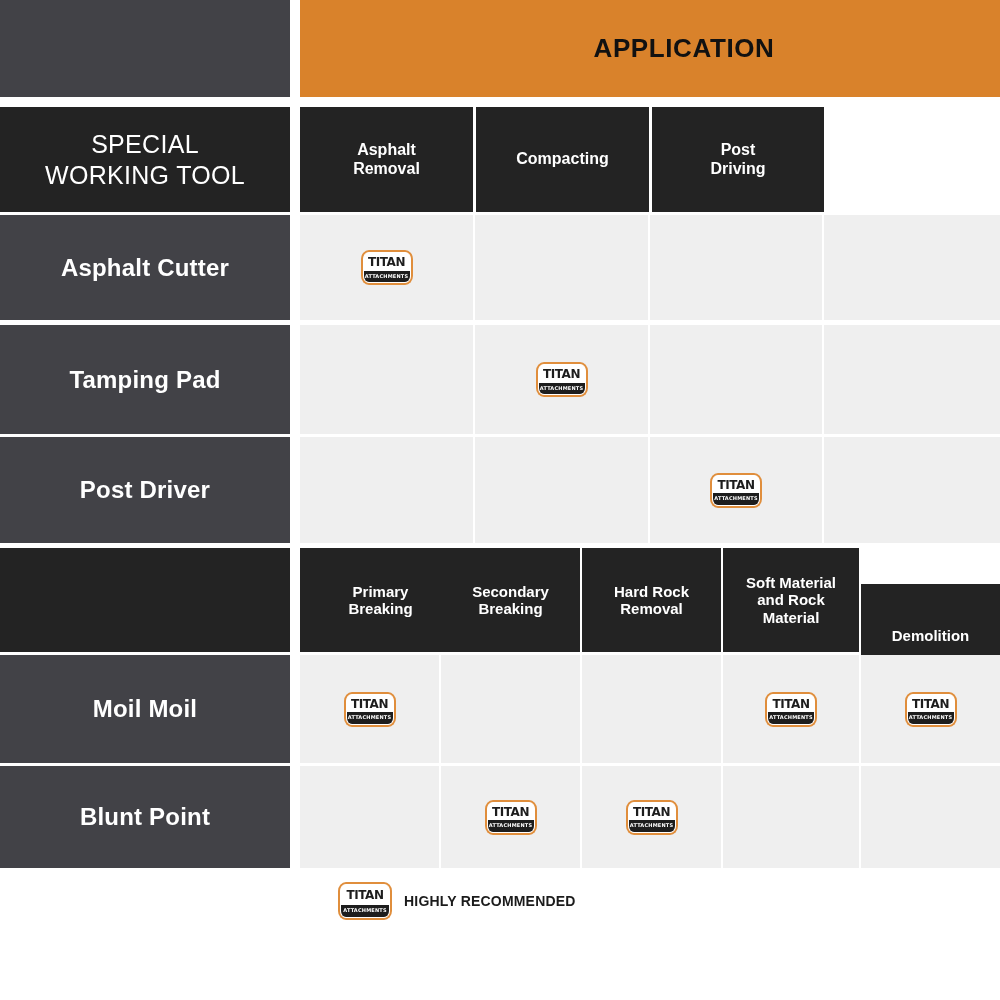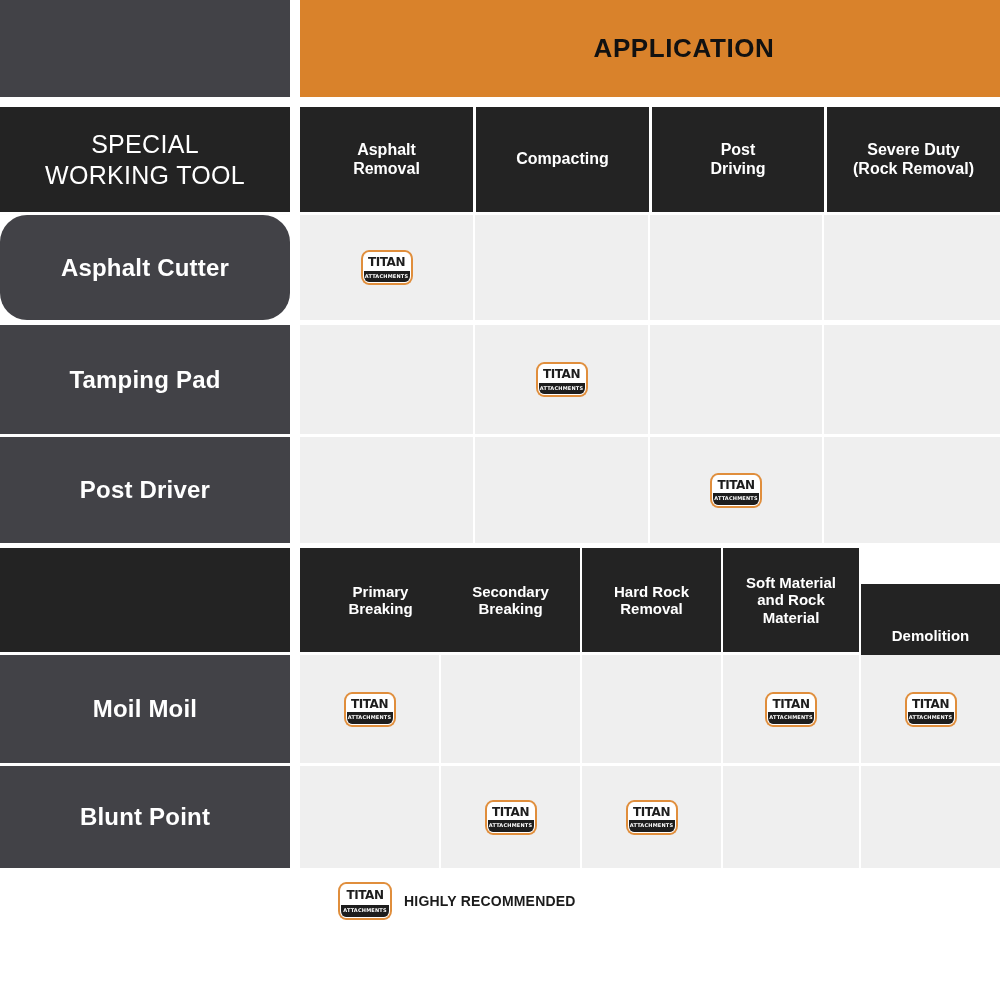--- a/index.html
+++ b/index.html
@@ -195,28 +195,22 @@
     <div>
       <div>Compacting</div>
     </div>
   </div>
   <div class="cell hdr-col s1" style="left:652px;width:172px;">
     <div>
       <div>Post</div>
       <div>Driving</div>
     </div>
   </div>
-  <div class="cell hdr-col s1" style="left:827px;width:173px;">
-    <div>
-      <div>Severe Duty</div>
-      <div>(Rock Removal)</div>
-    </div>
-  </div>
-
-  <div class="cell tool-label" style="top:215px;height:105px;border-radius:27px;">Asphalt Cutter</div>
+
+  <div class="cell tool-label" style="top:215px;height:105px;">Asphalt Cutter</div>
   <div class="cell data-cell" style="left:300px;top:215px;width:173px;height:105px;">
     <div class="titan-logo">
       <div class="titan-inner">
         <div class="titan-word">TITAN</div>
         <div class="titan-sub">ATTACHMENTS</div>
       </div>
     </div>
   </div>
   <div class="cell data-cell" style="left:475px;top:215px;width:173px;height:105px;"></div>
   <div class="cell data-cell" style="left:650px;top:215px;width:172px;height:105px;"></div>

